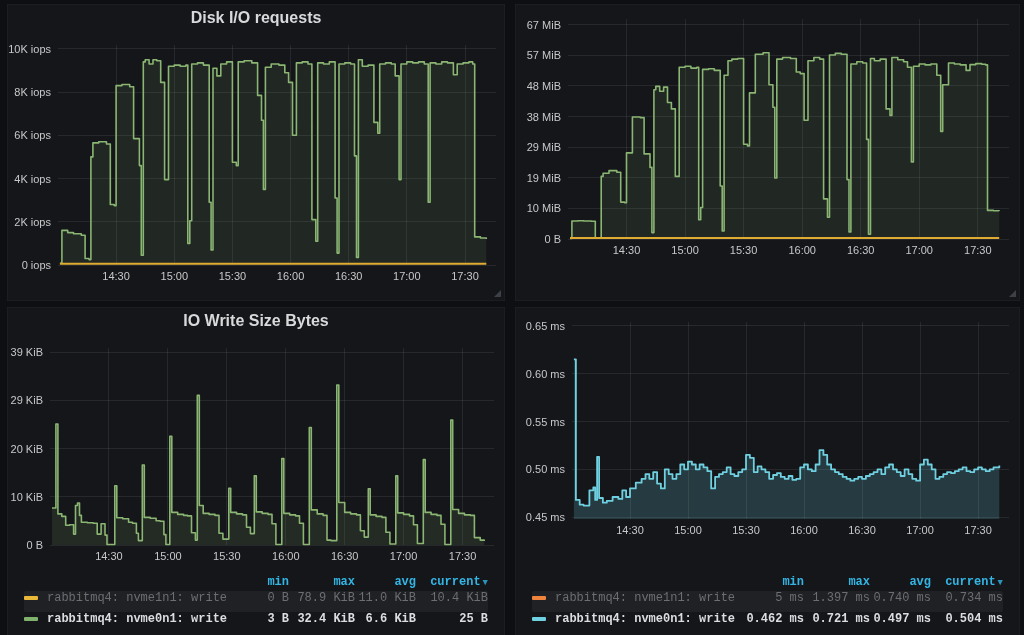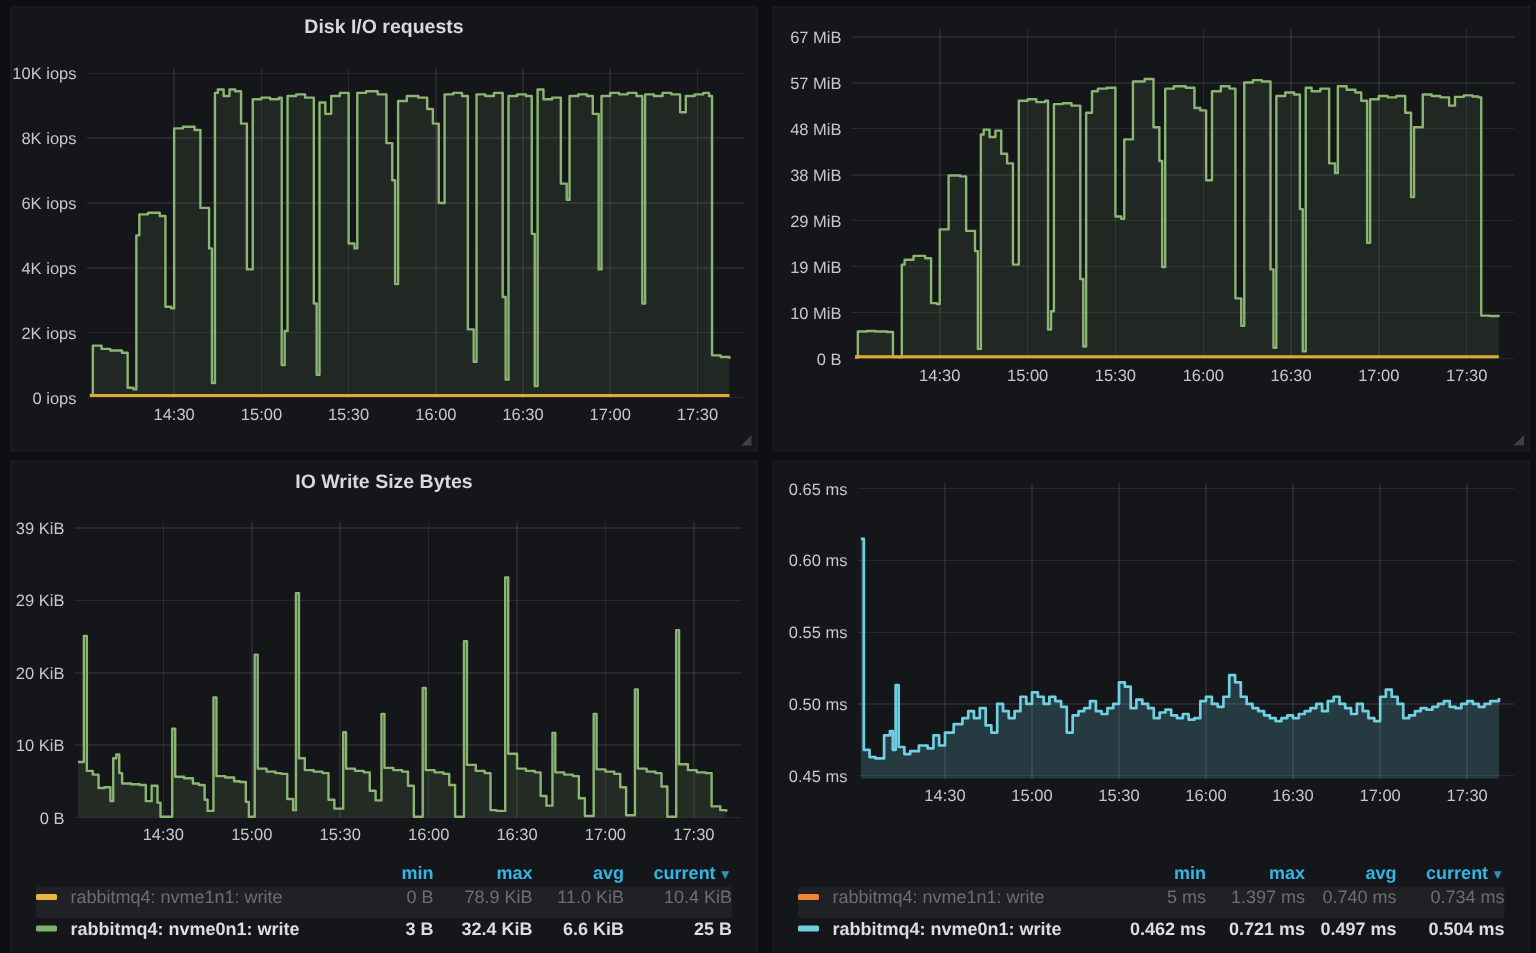--- a/index.html
+++ b/index.html
@@ -6,26 +6,26 @@
   body{
     width:1024px;height:635px;overflow:hidden;position:relative;
     background:#0e0f12;font-family:"Liberation Sans",sans-serif;
   }
   .panel{
     position:absolute;background:#151619;box-sizing:border-box;
     display:flex;flex-direction:column;box-shadow:0 0 0 1px #1b1d21;
   }
   .panel-title{
     flex:0 0 26px;line-height:26px;text-align:center;
-    color:#d8d9da;font-weight:bold;font-size:13px;cursor:pointer;
+    color:#d8d9da;font-weight:bold;font-size:16px;cursor:pointer;
     white-space:nowrap;overflow:hidden;
   }
   .chart{flex:1 1 auto;position:relative;}
   .chart svg{position:absolute;left:0;top:0;display:block;}
-  .legend{flex:0 0 62px;padding:0 16px 0 16px;font-size:12px;overflow:hidden;}
+  .legend{flex:0 0 62px;padding:0 16px 0 16px;font-size:12px;overflow:hidden;font-family:Liberation Mono, monospace;}
   .legend-header{display:flex;height:18px;align-items:center;font-weight:bold;}
   .legend-header .l-val{color:#33b5e5;cursor:pointer;}
   .legend-row{display:flex;height:21px;align-items:flex-start;color:#dcdde0;font-weight:bold;border-radius:2px;}
   .legend-row.dim{color:#6c6e73;font-weight:normal;background:rgba(255,255,255,0.05);}
   .l-label{flex:1 1 auto;display:flex;align-items:center;cursor:pointer;white-space:nowrap;overflow:hidden;}
   .swatch{width:14px;height:4px;border-radius:1px;display:inline-block;margin-right:9px;flex:0 0 auto;}
   .l-val{flex:0 0 auto;text-align:right;}
   .c1{width:58px}.c2{width:66px}.c3{width:61px}.c4{width:72px}
   .sort-arrow{font-size:9px;margin-left:2px;color:#2a93ba;}
   .resize-handle{

